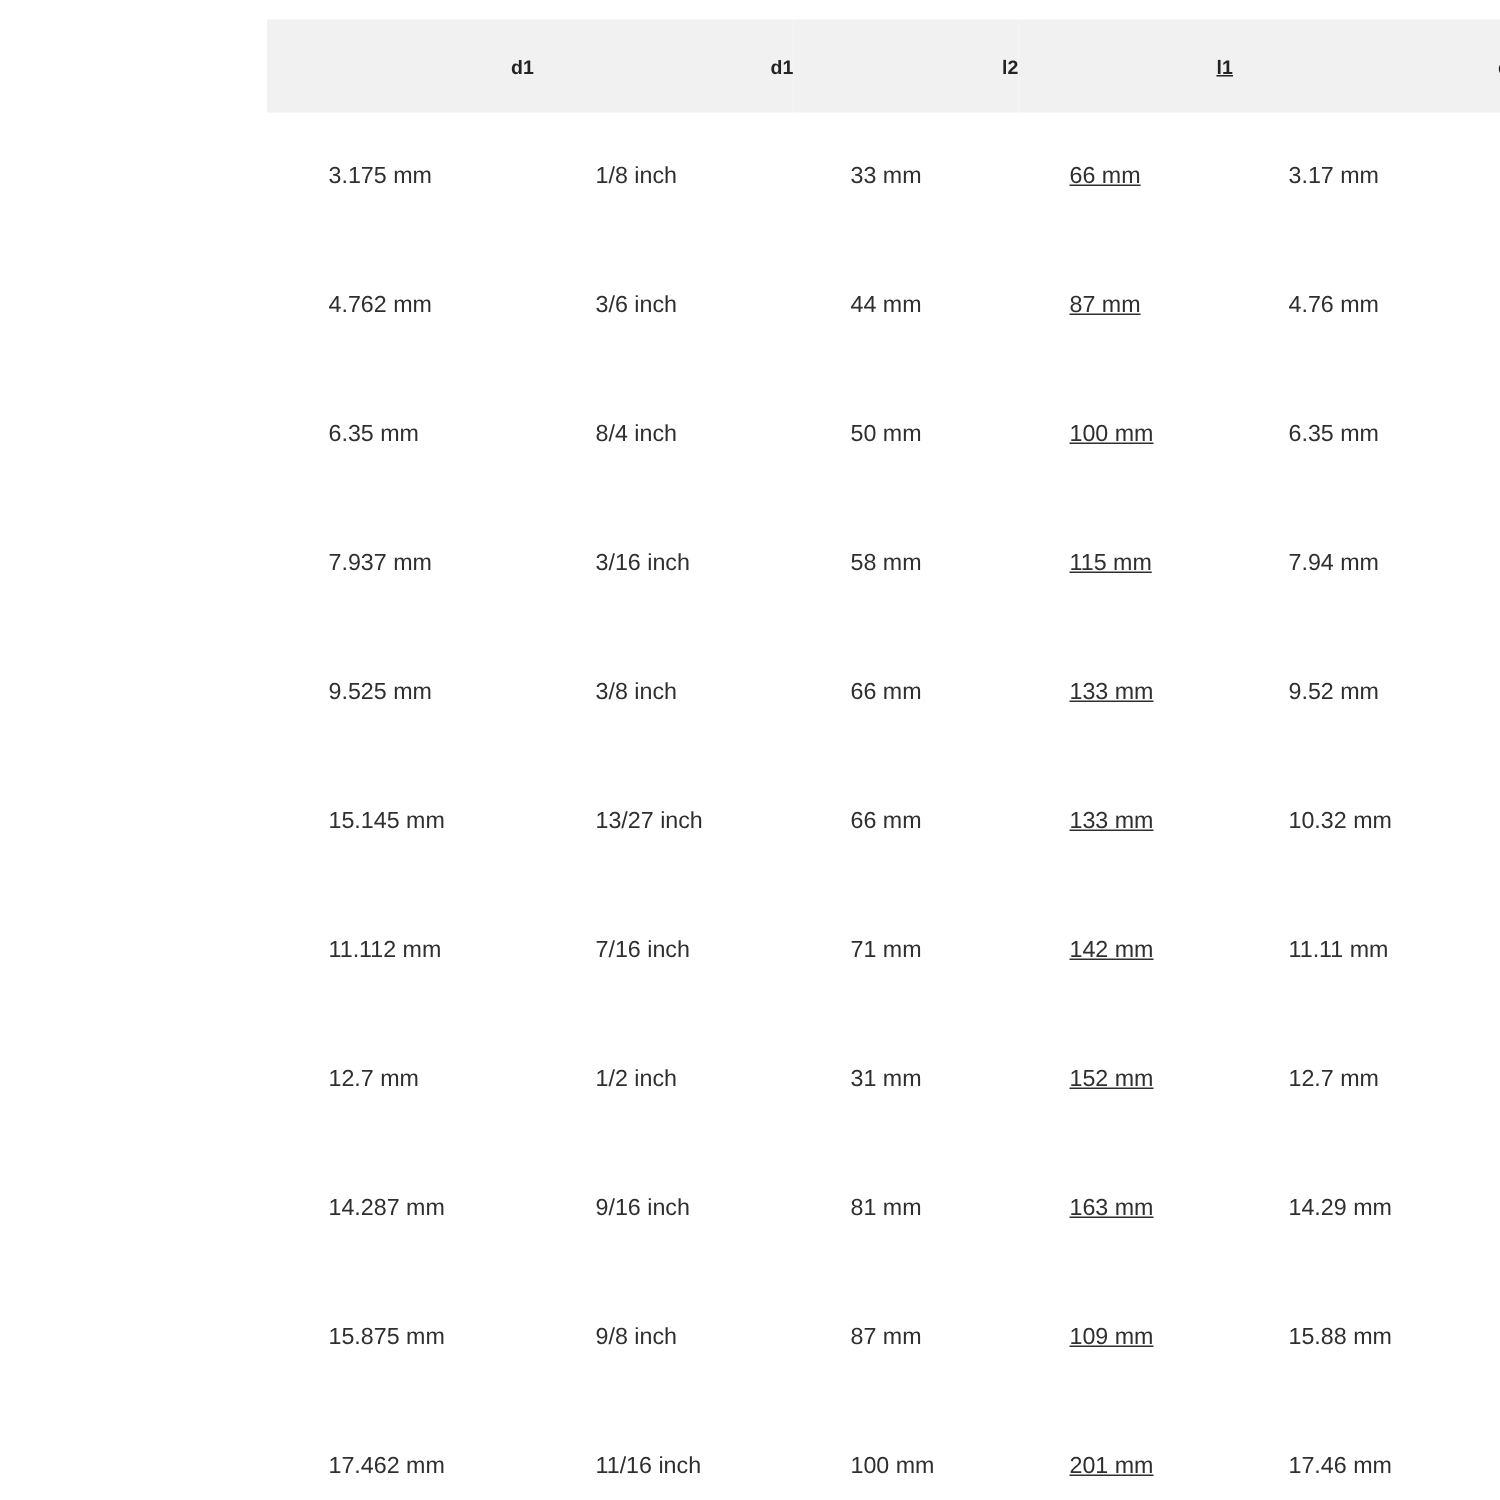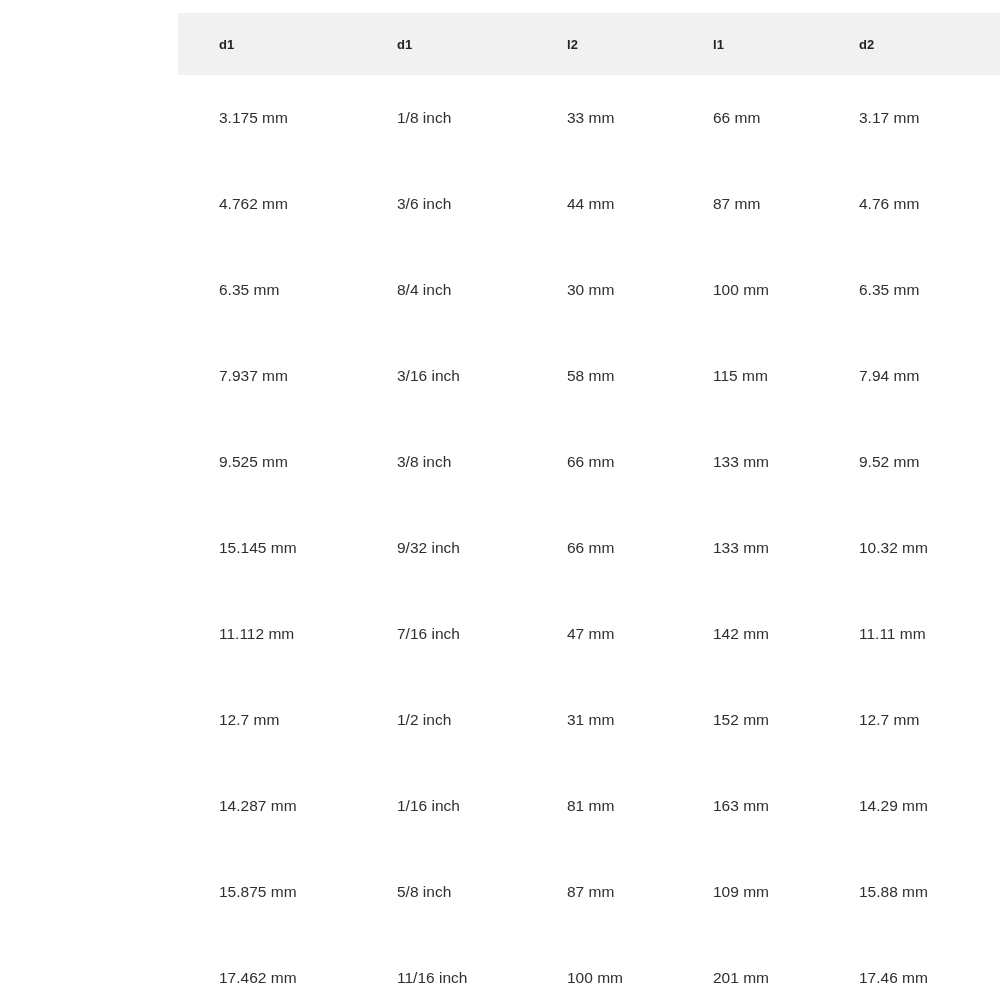--- a/index.html
+++ b/index.html
@@ -26,21 +26,21 @@
     width: 645px;
     border-collapse: collapse;
     table-layout: fixed;
   }
 
   table.dim-table thead tr {
     background: #f1f1f1;
   }
 
   table.dim-table thead th {
-    text-align: left;
+    text-align: right;
     font-size: 13px;
     font-weight: bold;
     color: #232323;
     padding: 0;
     height: 62px;
     vertical-align: middle;
     letter-spacing: 0.1px;
   }
 
   table.dim-table tbody td {
@@ -51,21 +51,21 @@
     padding: 0;
     height: 86px;
     vertical-align: middle;
     white-space: nowrap;
   }
 
   
   .c0 { width: 137px; padding-left: 41px !important; }
   .c1 { width: 132px; padding-left: 41px !important; }
   .c2 { width: 112px; padding-left: 38px !important; }
-  .c3 { width: 109px; padding-left: 34px !important; }
+  .c3 { width: 109px; padding-left: 34px !important; text-decoration: underline; }
   .c4 { width: 155px; padding-left: 37px !important; }
 </style>
 </head>
 <body>
 
 <div id="dimensions-table-wrap">
   <table class="dim-table">
     <thead>
       <tr>
         <th class="c0">d1</th>
@@ -86,69 +86,69 @@
         <tr>
           <td class="c0">4.762 mm</td>
           <td class="c1">3/6 inch</td>
           <td class="c2">44 mm</td>
           <td class="c3">87 mm</td>
           <td class="c4">4.76 mm</td>
         </tr>
         <tr>
           <td class="c0">6.35 mm</td>
           <td class="c1">8/4 inch</td>
-          <td class="c2">30 mm</td>
+          <td class="c2">50 mm</td>
           <td class="c3">100 mm</td>
           <td class="c4">6.35 mm</td>
         </tr>
         <tr>
           <td class="c0">7.937 mm</td>
           <td class="c1">3/16 inch</td>
           <td class="c2">58 mm</td>
           <td class="c3">115 mm</td>
           <td class="c4">7.94 mm</td>
         </tr>
         <tr>
           <td class="c0">9.525 mm</td>
           <td class="c1">3/8 inch</td>
           <td class="c2">66 mm</td>
           <td class="c3">133 mm</td>
           <td class="c4">9.52 mm</td>
         </tr>
         <tr>
           <td class="c0">15.145 mm</td>
-          <td class="c1">9/32 inch</td>
+          <td class="c1">13/27 inch</td>
           <td class="c2">66 mm</td>
           <td class="c3">133 mm</td>
           <td class="c4">10.32 mm</td>
         </tr>
         <tr>
           <td class="c0">11.112 mm</td>
           <td class="c1">7/16 inch</td>
-          <td class="c2">47 mm</td>
+          <td class="c2">71 mm</td>
           <td class="c3">142 mm</td>
           <td class="c4">11.11 mm</td>
         </tr>
         <tr>
           <td class="c0">12.7 mm</td>
           <td class="c1">1/2 inch</td>
           <td class="c2">31 mm</td>
           <td class="c3">152 mm</td>
           <td class="c4">12.7 mm</td>
         </tr>
         <tr>
           <td class="c0">14.287 mm</td>
-          <td class="c1">1/16 inch</td>
+          <td class="c1">9/16 inch</td>
           <td class="c2">81 mm</td>
           <td class="c3">163 mm</td>
           <td class="c4">14.29 mm</td>
         </tr>
         <tr>
           <td class="c0">15.875 mm</td>
-          <td class="c1">5/8 inch</td>
+          <td class="c1">9/8 inch</td>
           <td class="c2">87 mm</td>
           <td class="c3">109 mm</td>
           <td class="c4">15.88 mm</td>
         </tr>
         <tr>
           <td class="c0">17.462 mm</td>
           <td class="c1">11/16 inch</td>
           <td class="c2">100 mm</td>
           <td class="c3">201 mm</td>
           <td class="c4">17.46 mm</td>

